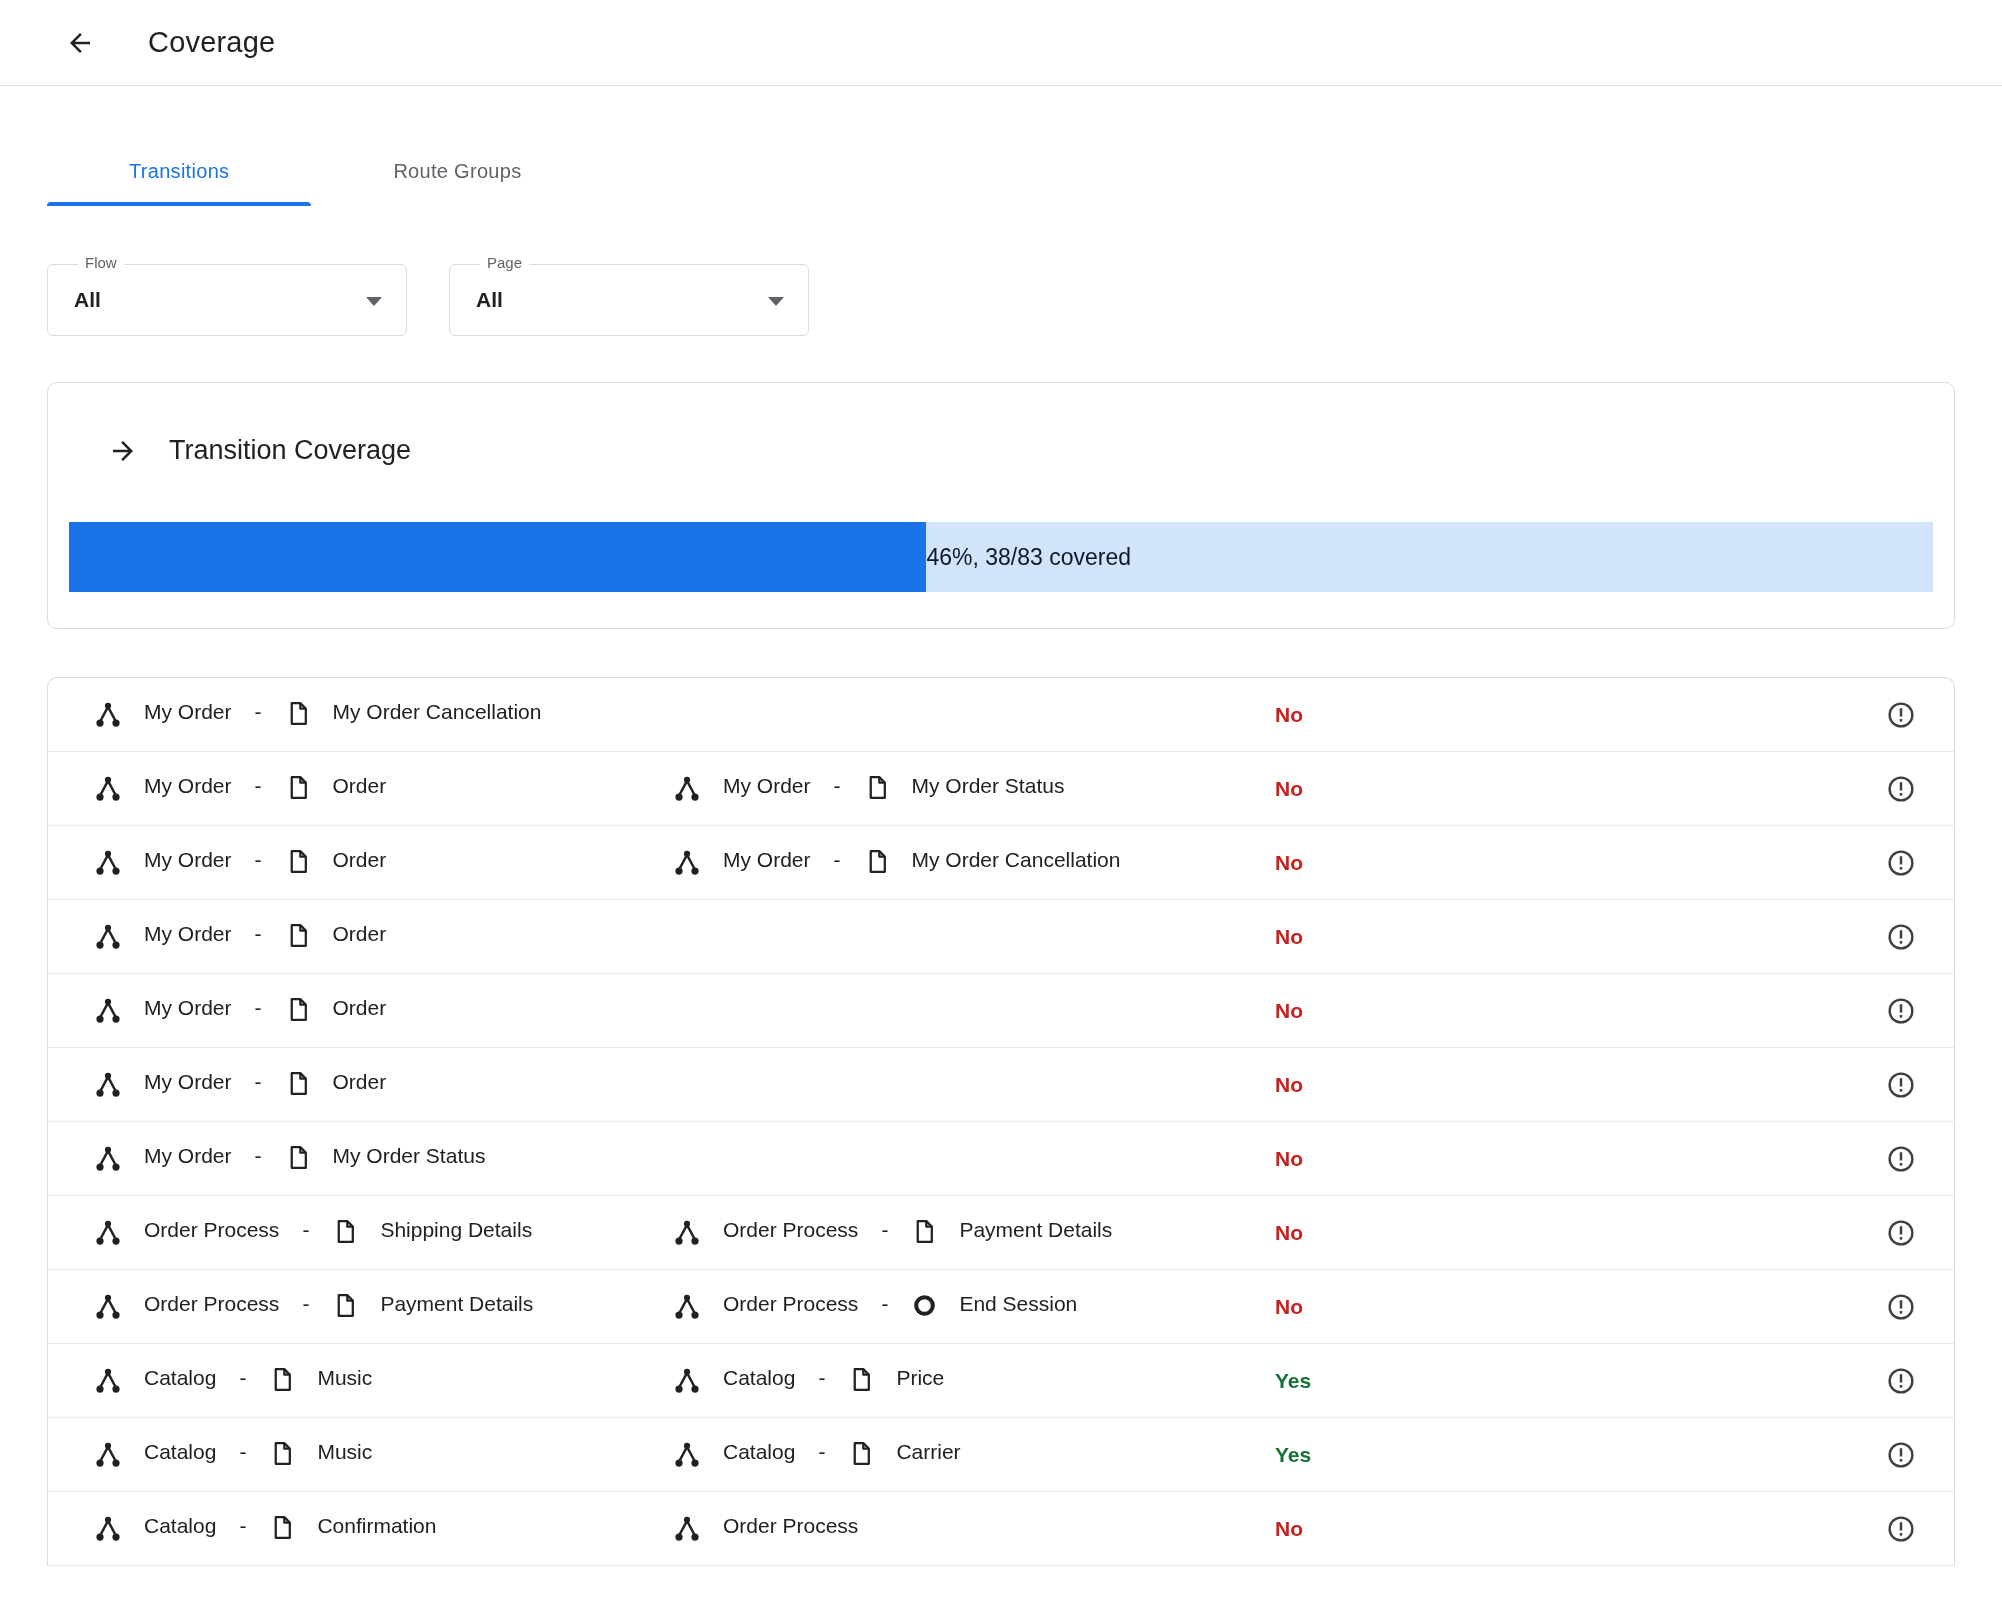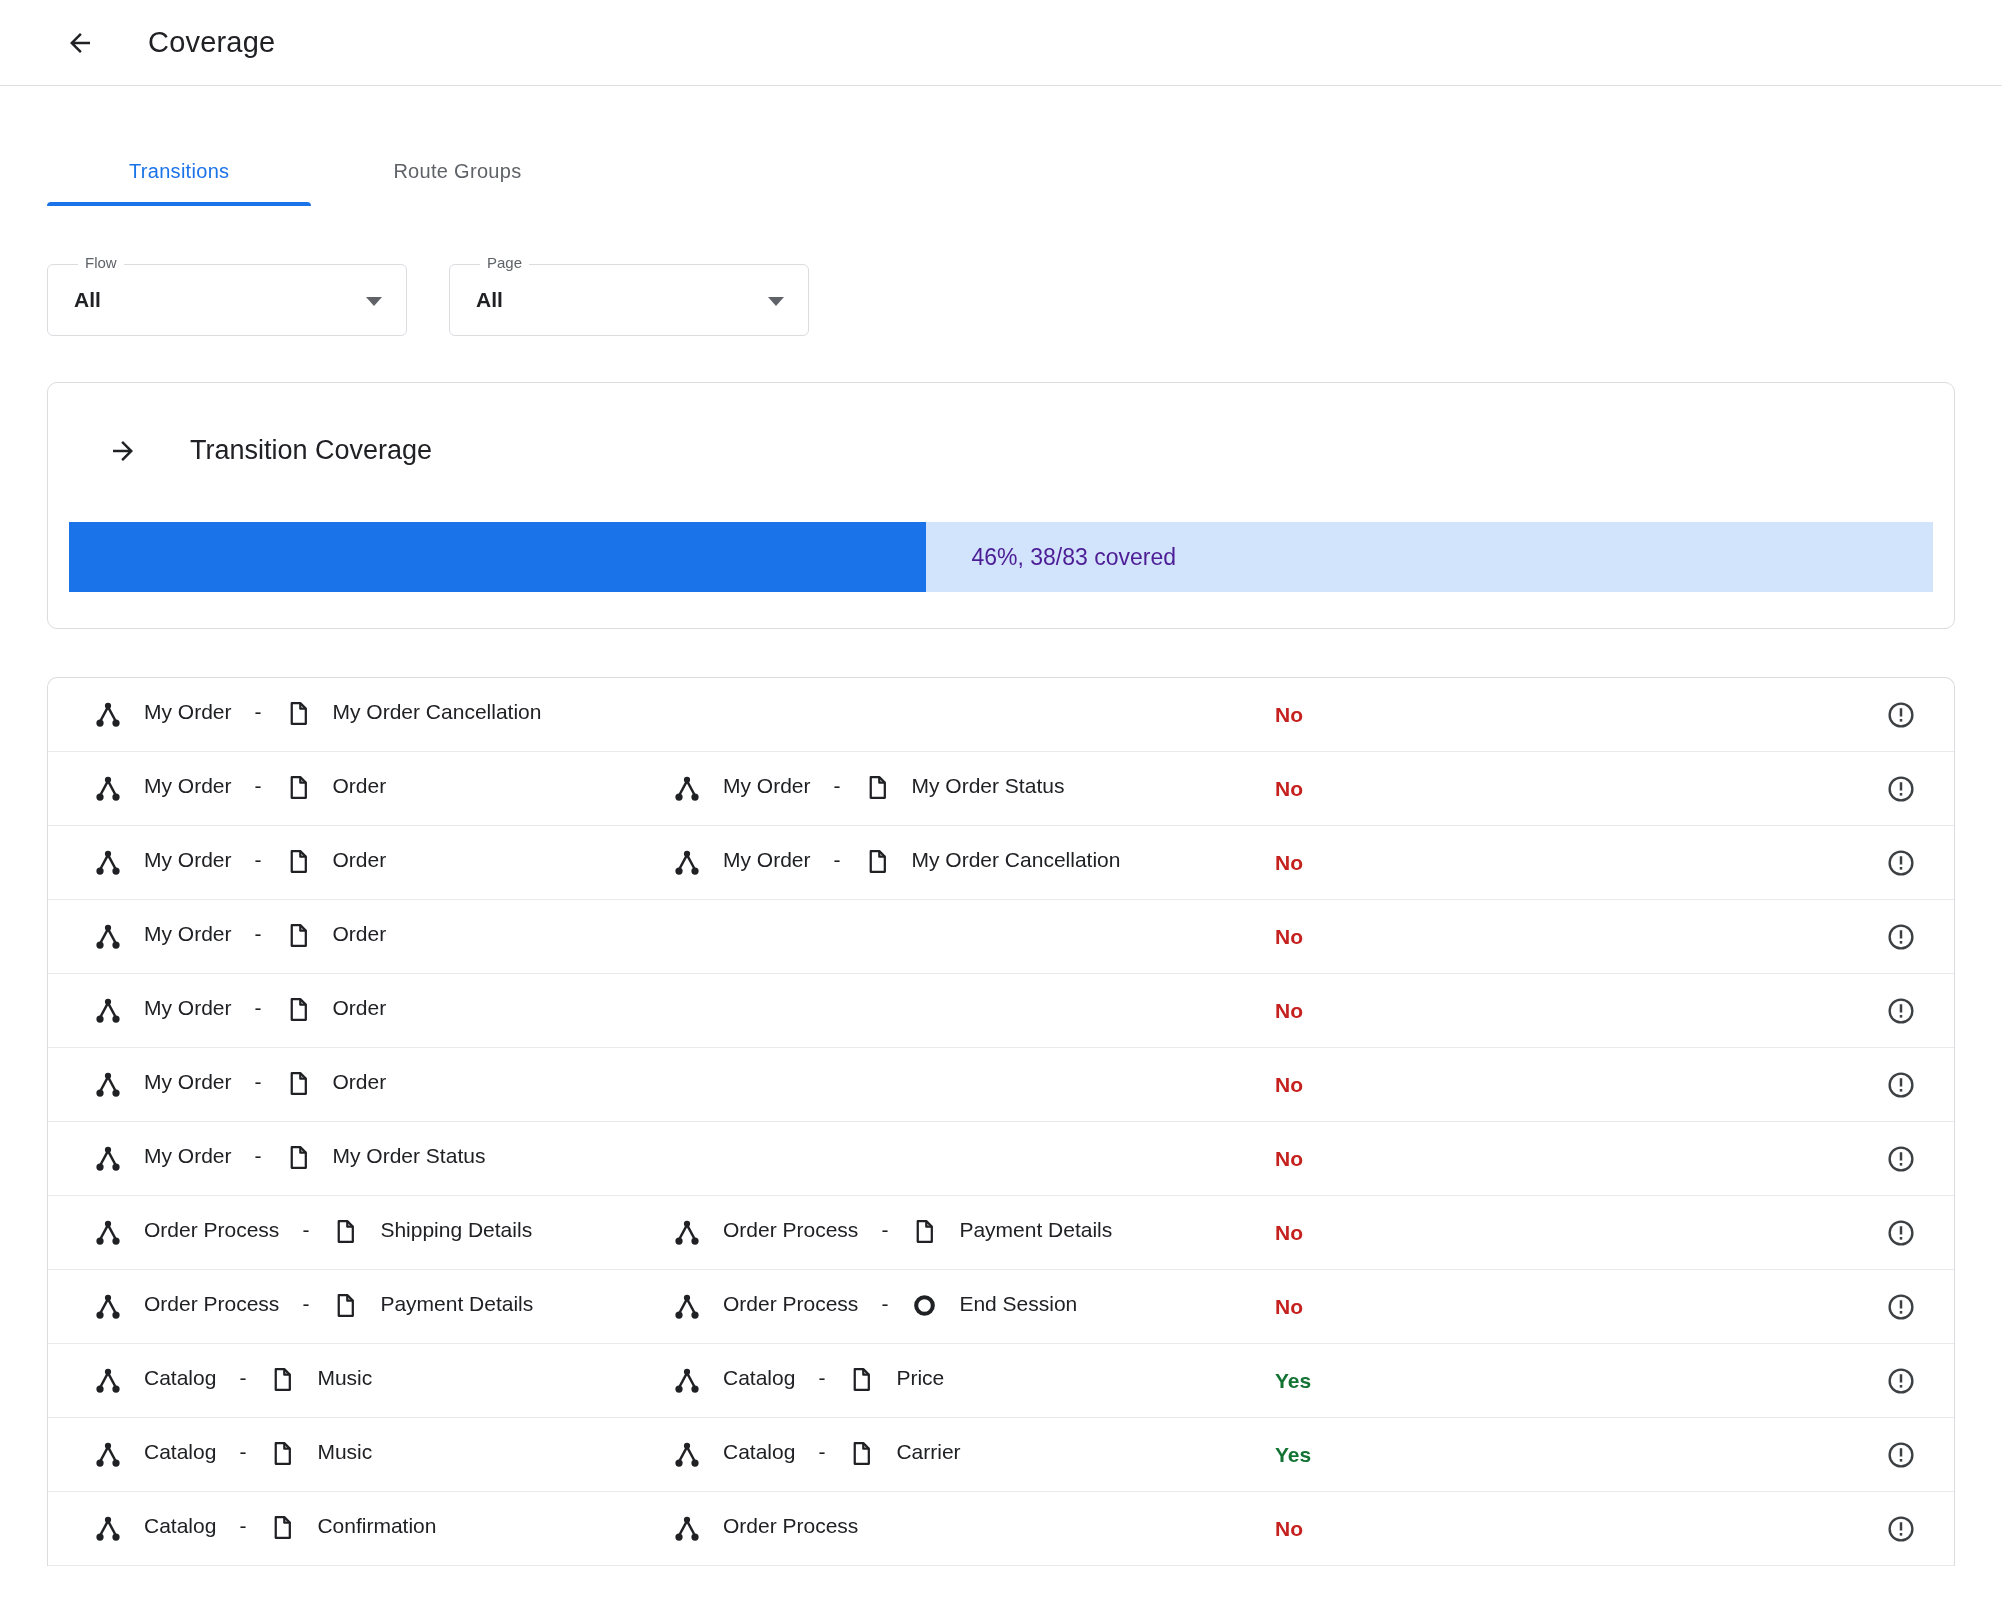--- a/index.html
+++ b/index.html
@@ -98,36 +98,35 @@
   
   .cov-card {
     margin: 46px 47px 0 47px;
     border: 1px solid #dadce0;
     border-radius: 10px;
     background: #fff;
   }
   .cov-head {
     display: flex; align-items: center;
     padding: 52px 0 0 60px;
-    gap: 52px;
+    gap: 31px;
   }
   .cov-title { font-size: 27px; color: #202124; }
   .progress {
     margin: 56px 21px 36px 21px;
     height: 70px;
     display: flex;
   }
   .progress-fill { background: #1a73e8; }
   .progress-rest {
     flex: 1;
     background: #d2e3fc;
     display: flex; align-items: center;
-    padding-left: 45px;
     font-size: 23px;
-    color: #4c1d95;
+    color: #0f172a;
   }
 
   
   .table {
     margin: 48px 47px 0 47px;
     border: 1px solid #dadce0;
     border-bottom: none;
     border-radius: 10px 10px 0 0;
     background: #fff;
     overflow: hidden;

